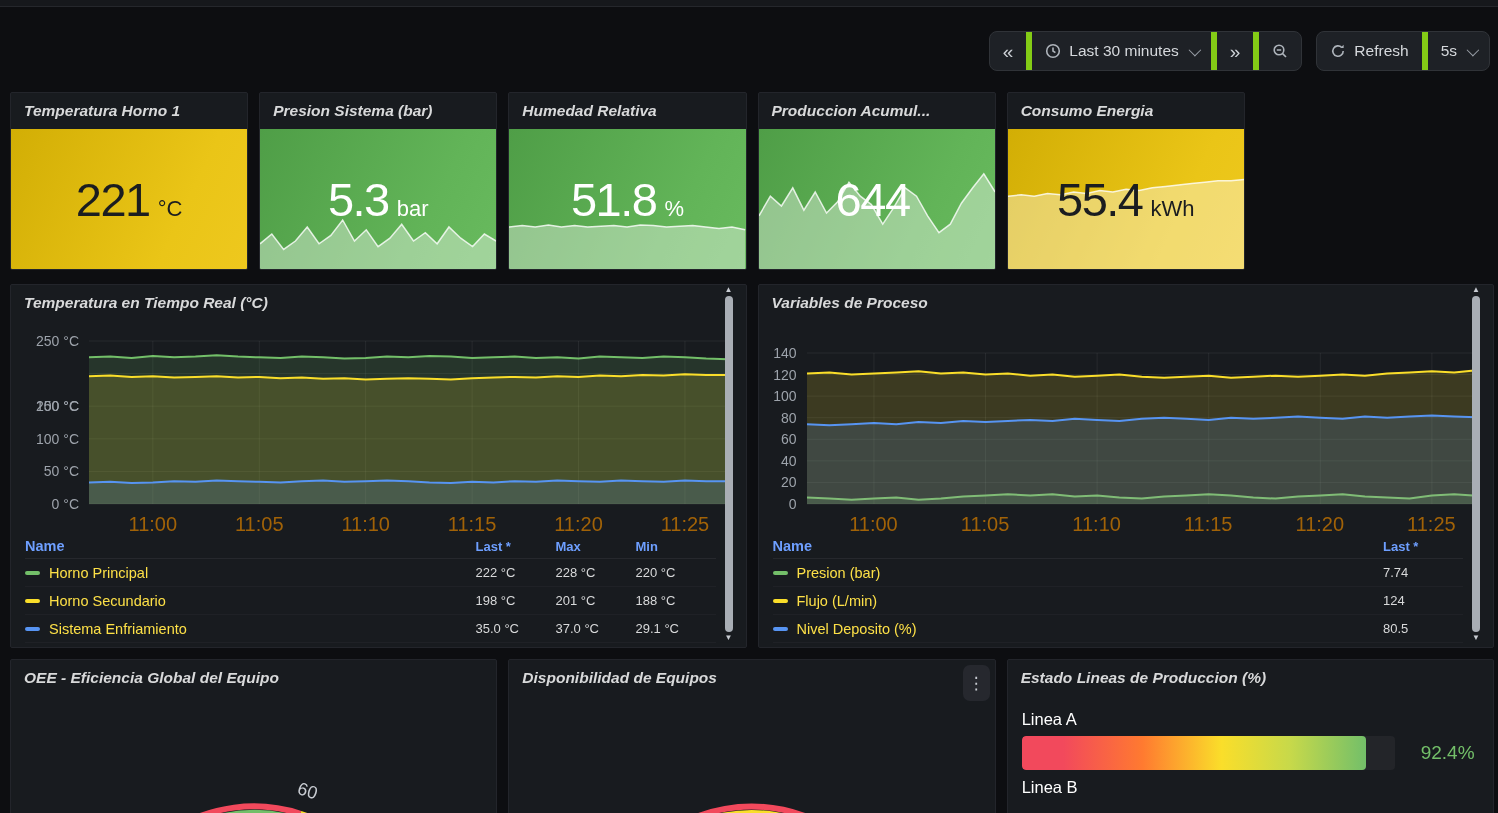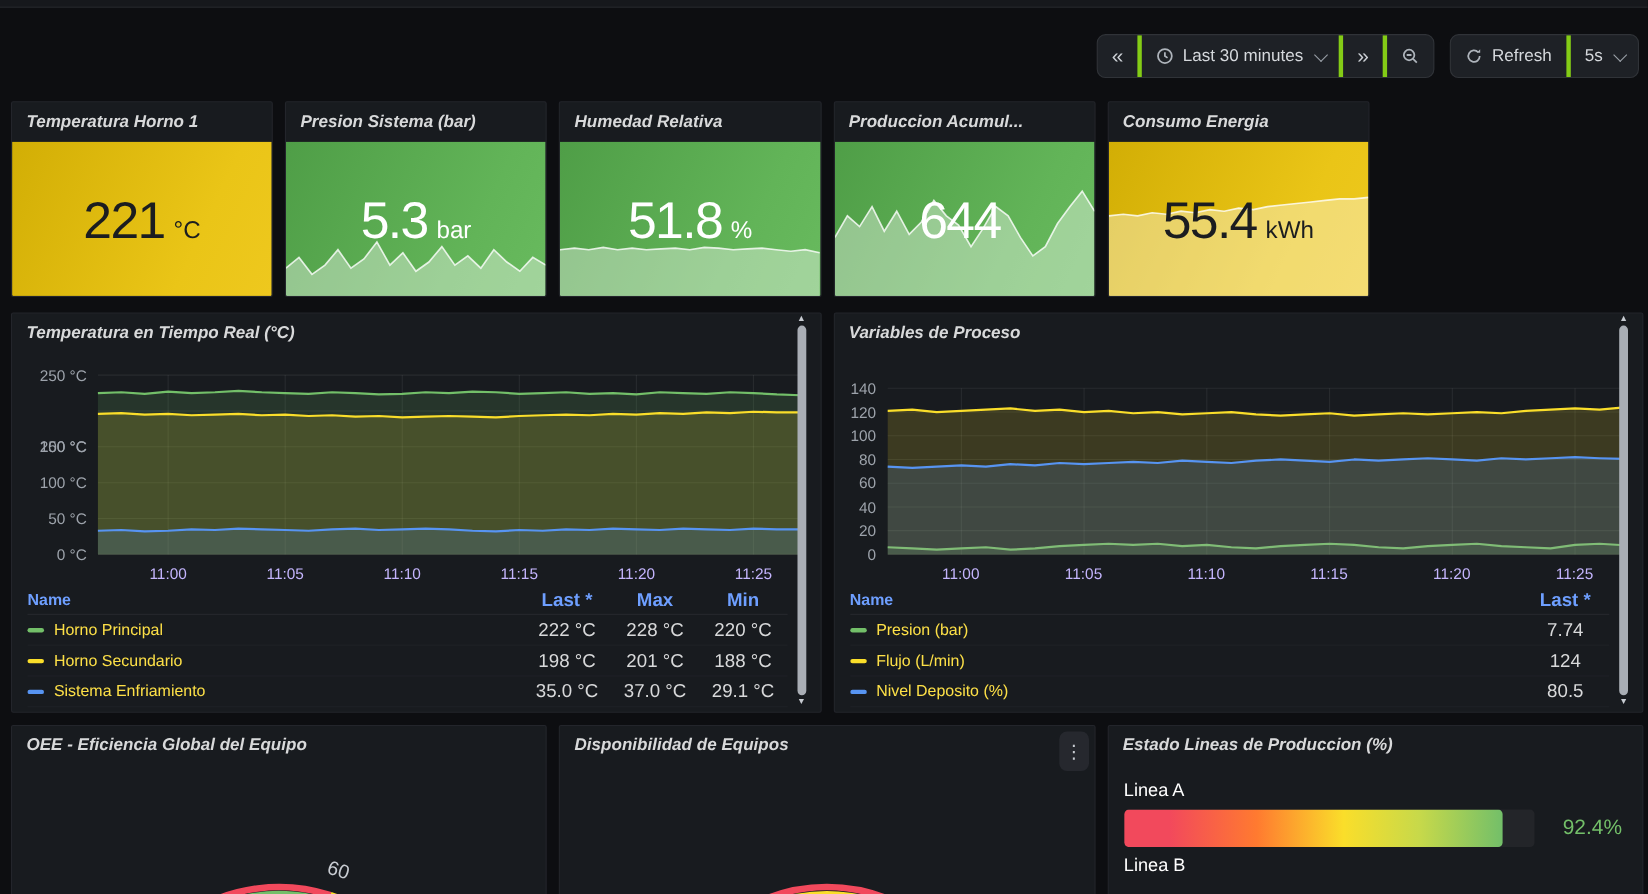--- a/index.html
+++ b/index.html
@@ -10,21 +10,21 @@
     color:#d8d9da;
     position:relative;
   }
   .topstrip { position:absolute; top:0; left:0; right:0; height:7px; background:#16181c; border-bottom:1px solid #25272c; }
 
   
   .toolbar { position:absolute; top:31px; right:8px; display:flex; gap:14px; }
   .btn-group { display:flex; border:1px solid #303338; border-radius:8px; background:#1e2126; overflow:hidden; }
   .tbtn {
     display:flex; align-items:center; gap:8px;
-    background:transparent; border:none; border-left:4px solid #84cc16;
+    background:transparent; border:none; border-left:6px solid #84cc16;
     color:#d5d8dc; font-family:inherit; font-size:15.5px; font-weight:500;
     padding:0 13px; height:38px; cursor:pointer; white-space:nowrap;
   }
   .tbtn:first-child { border-left:none; }
   .tbtn .glyph { font-size:19px; color:#cdd1d6; line-height:1; }
   .ticon { width:16px; height:16px; stroke:#aeb4bb; fill:none; stroke-width:1.6; }
   .chev { width:9px; height:9px; border-right:1.8px solid #9aa0a8; border-bottom:1.8px solid #9aa0a8; transform:rotate(45deg) translateY(-2px); margin-left:2px; }
 
   
   .row { position:absolute; left:10px; width:1484px; display:grid; gap:11px; }
@@ -47,28 +47,28 @@
   .txt-dark .num, .txt-dark .unit { color:#1b1d20; }
   .txt-light .num, .txt-light .unit { color:#ffffff; }
   .spark { position:absolute; left:0; right:0; bottom:0; top:0; width:100%; height:100%; z-index:1; }
 
   
   .plot-wrap { position:absolute; overflow:visible; }
   .plot-left  { top:56px; height:163px; left:78px; right:18px; }
   .plot-right { top:68px; height:151px; left:48px; right:17px; }
   .plot-wrap svg { display:block; width:100%; height:100%; overflow:visible; }
   .ytick { position:absolute; right:calc(100% + 10px); transform:translateY(-50%); font-size:14px; color:#9da3ab; white-space:nowrap; }
-  .xtick { position:absolute; top:calc(100% + 9px); transform:translateX(-50%); font-size:14px; color:#c4b5fd; white-space:nowrap;text-align:center; }
+  .xtick { position:absolute; top:calc(100% + 9px); transform:translateX(-50%); font-size:20px; color:#a16207; white-space:nowrap;text-align:center; }
 
   .legend { position:absolute; left:14px; right:30px; bottom:2px; height:111px; }
   .lrow { display:flex; align-items:center; height:28px; border-bottom:1px solid #1f2126; }
   .lhead { height:25px; font-size:14px; font-weight:600; color:#6e9fff; border-bottom:1px solid #26282d; }
   .lhead .lname { color:#6e9fff; cursor:pointer; }
   .lname { flex:1; font-size:14.5px; color:#fde047; display:flex; align-items:center; gap:9px; cursor:pointer; }
-  .lval { width:80px; text-align:center; font-size:17px; color:#d8d9da; }
+  .lval { width:80px; text-align:left; font-size:13px; color:#d8d9da; }
   .lhead .lval { color:#6e9fff; cursor:pointer; }
   .swatch { width:15px; height:4px; border-radius:2px; display:inline-block; }
 
   .sbar { position:absolute; top:0; bottom:4px; right:12px; width:10px; display:flex; flex-direction:column; align-items:center; cursor:pointer; }
   .sbar .arr { color:#c7cbd1; font-size:8px; line-height:10px; }
   .sbar .thumb { flex:1; width:8px; background:#a9aeb5; border-radius:4px; margin:1px 0; }
 
   
   .gauge-svg { position:absolute; top:36px; left:0; right:0; bottom:0; width:100%; height:100%; }
   .kebab {

